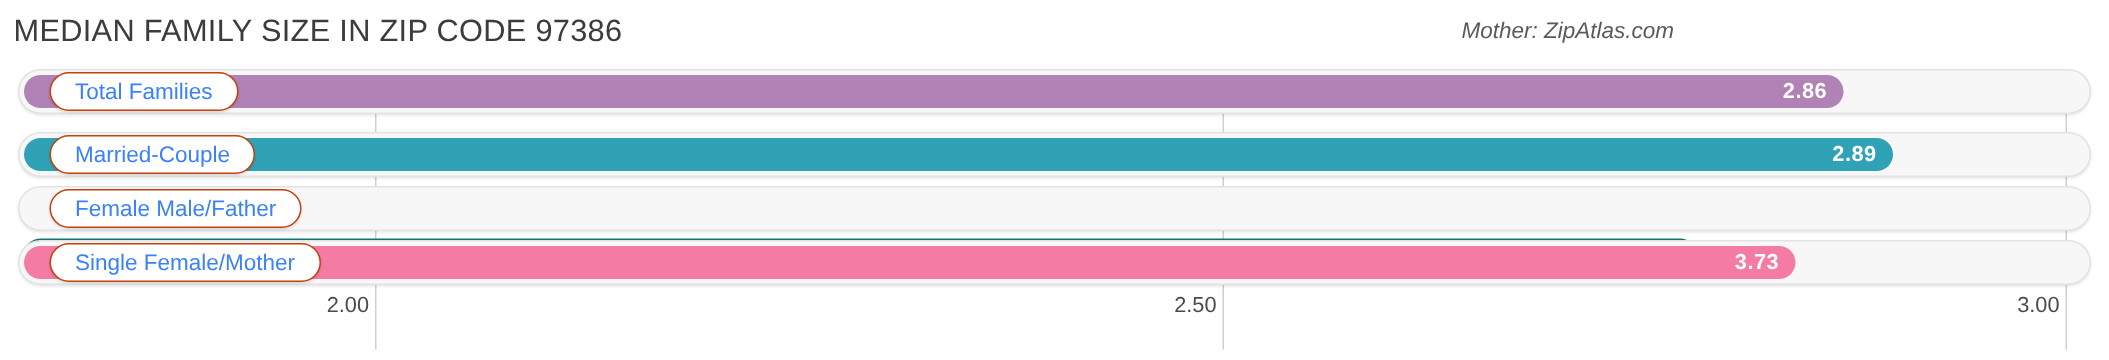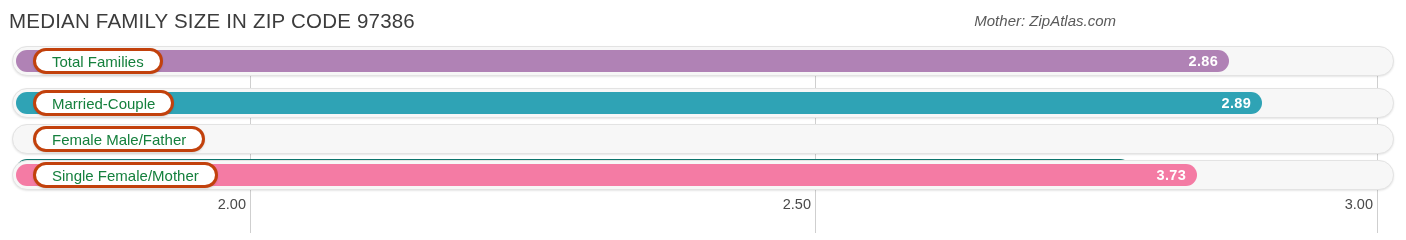--- a/index.html
+++ b/index.html
@@ -117,25 +117,25 @@
   .cat-pill {
     position: absolute;
     left: 21px;
     top: 2px;
     height: 26px;
     display: flex;
     align-items: center;
     padding: 0 16px;
     border-radius: 13px;
     background: #ffffff;
-    border: 3px solid #c2410c;
+    border: 1px solid #c2410c;
     box-shadow: 0 1px 2px rgba(0,0,0,0.13);
     box-sizing: border-box;
     font-size: 15px;
-    color: #15803d;
+    color: #3b82f6;
     white-space: nowrap;
   }
 
   
   .axis {
     position: absolute;
     left: 0;
     top: 196px;
     width: 1406px;
     height: 26px;

